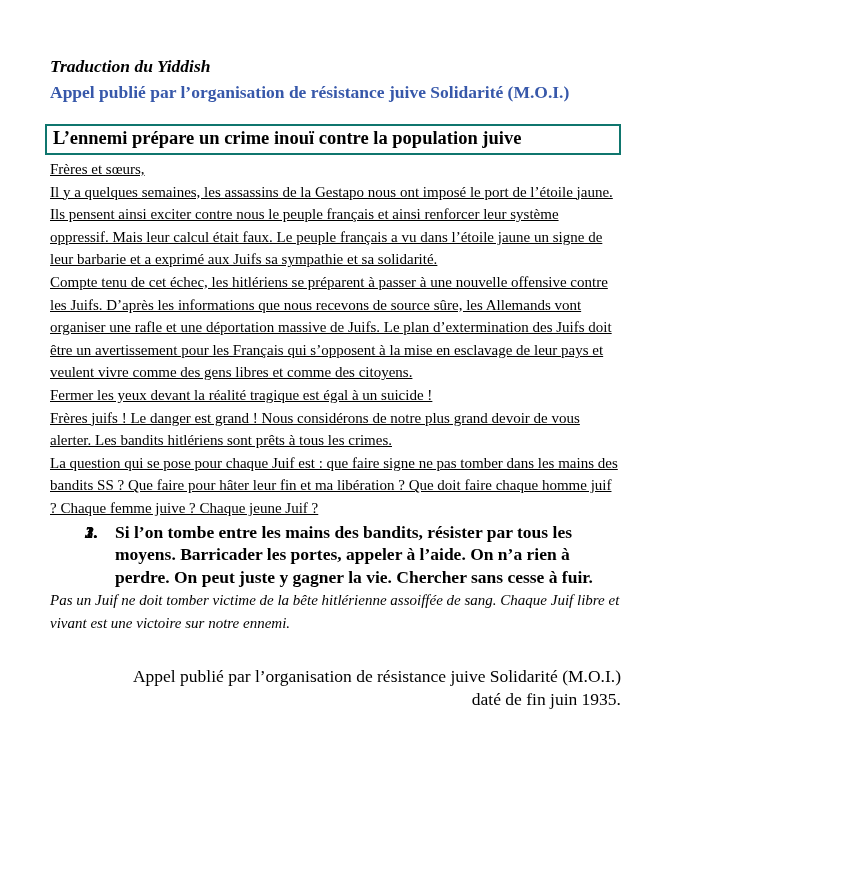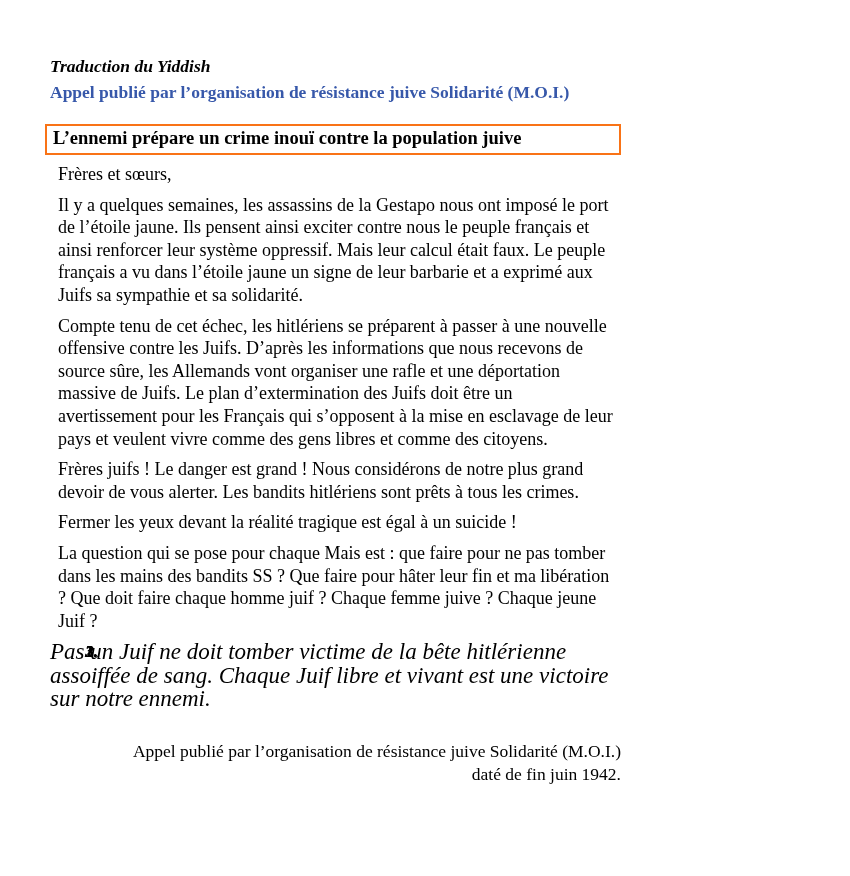--- a/index.html
+++ b/index.html
@@ -21,51 +21,52 @@
     line-height: 22px;
     margin-bottom: 4px;
   }
   .publication-heading {
     font-size: 17.5px;
     font-weight: bold;
     line-height: 22px;
     margin-bottom: 21px;
   }
   .boxed-headline {
-    border: 2px solid #f97316;
+    border: 2px solid #0f766e;
     font-size: 18.5px;
     font-weight: bold;
     padding: 2px 6px 4px 6px;
     margin-left: -5px;
     margin-bottom: 3px;
   }
   .body-text p {
-    margin: 8px;
-    font-size: 18px;
+    margin: 0;
+    font-size: 15px;
     line-height: 22.6px;
+    text-decoration: underline;
   }
   .call-list {
     margin: 1px 0 0 0;
   }
   .call-list-item {
     position: relative;
     padding-left: 65px;
     font-size: 17.5px;
     font-weight: bold;
     line-height: 22.8px;
   }
   .call-list-item .num {
     position: absolute;
     left: 35px;
     top: 0;
     font-style: italic;
     font-weight: bold;
   }
   .closing-statement {
-    font-size: 23px;
+    font-size: 15px;
     font-style: italic;
     line-height: 23.5px;
     max-width: 690px;
   }
   .footer-block {
     margin-top: 29px;
     text-align: right;
     font-size: 17.5px;
     line-height: 23px;
   }
@@ -78,37 +79,38 @@
   <div class="translation-note">Traduction du Yiddish</div>
 
   <div class="publication-heading" style="color: rgb(55, 88, 170);">Appel publié par l’organisation de résistance juive Solidarité (M.O.I.)</div>
 
   <div class="boxed-headline">L’ennemi prépare un crime inouï contre la population juive</div>
 
   <div class="body-text">
     <p>Frères et sœurs,</p>
     <p>Il y a quelques semaines, les assassins de la Gestapo nous ont imposé le port de l’étoile jaune. Ils pensent ainsi exciter contre nous le peuple français et ainsi renforcer leur système oppressif. Mais leur calcul était faux. Le peuple français a vu dans l’étoile jaune un signe de leur barbarie et a exprimé aux Juifs sa sympathie et sa solidarité.</p>
     <p>Compte tenu de cet échec, les hitlériens se préparent à passer à une nouvelle offensive contre les Juifs. D’après les informations que nous recevons de source sûre, les Allemands vont organiser une rafle et une déportation massive de Juifs. Le plan d’extermination des Juifs doit être un avertissement pour les Français qui s’opposent à la mise en esclavage de leur pays et veulent vivre comme des gens libres et comme des citoyens.</p>
+    <p>Fermer les yeux devant la réalité tragique est égal à un suicide !</p>
     <p>Frères juifs ! Le danger est grand ! Nous considérons de notre plus grand devoir de vous alerter. Les bandits hitlériens sont prêts à tous les crimes.</p>
-    <p>Fermer les yeux devant la réalité tragique est égal à un suicide !</p>
-    <p>La question qui se pose pour chaque Mais est : que faire pour ne pas tomber dans les mains des bandits SS ? Que faire pour hâter leur fin et ma libération ? Que doit faire chaque homme juif ? Chaque femme juive ? Chaque jeune Juif ?</p>
+    <p>La question qui se pose pour chaque Juif est : que faire signe ne pas tomber dans les mains des bandits SS ? Que faire pour hâter leur fin et ma libération ? Que doit faire chaque homme juif ? Chaque femme juive ? Chaque jeune Juif ?</p>
   </div>
 
   <div class="call-list">
     <div class="call-list-item">
       <span class="num">1.</span>
     </div>
     <div class="call-list-item">
       <span class="num">2.</span>
     </div>
     <div class="call-list-item">
       <span class="num">3.</span>
+      <span>Si l’on tombe entre les mains des bandits, résister par tous les moyens. Barricader les portes, appeler à l’aide. On n’a rien à perdre. On peut juste y gagner la vie. Chercher sans cesse à fuir.</span>
     </div>
   </div>
 
   <div class="closing-statement">Pas un Juif ne doit tomber victime de la bête hitlérienne assoiffée de sang. Chaque Juif libre et vivant est une victoire sur notre ennemi.</div>
 
   <div class="footer-block">
     <div>Appel publié par l’organisation de résistance juive Solidarité (M.O.I.)</div>
-    <div>daté de fin juin 1942.</div>
+    <div>daté de fin juin 1935.</div>
   </div>
 
 </div>
 
 </body></html>

